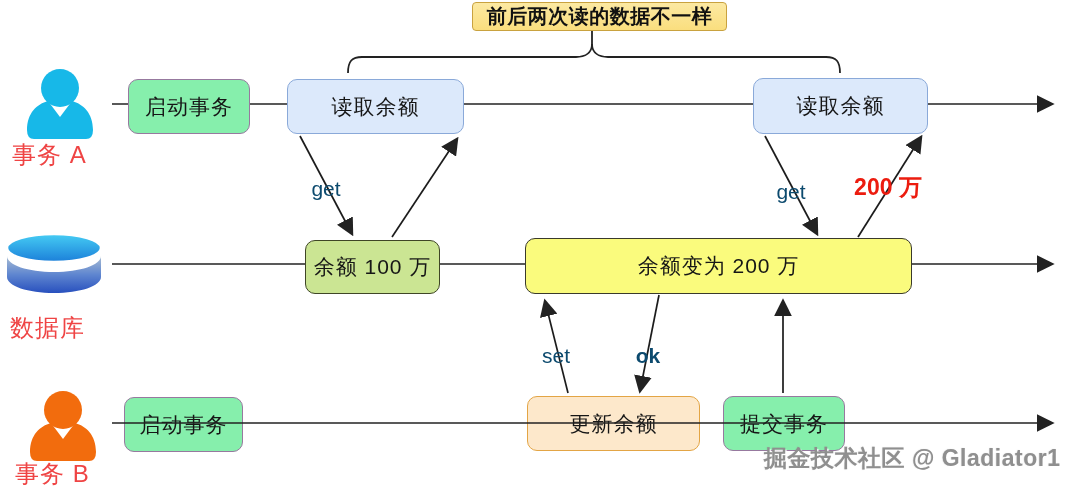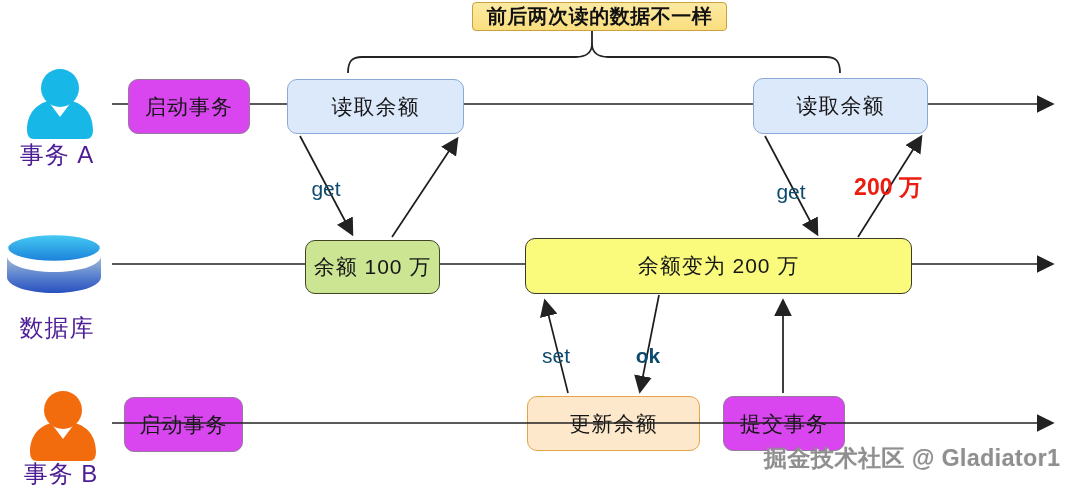--- a/index.html
+++ b/index.html
@@ -14,37 +14,37 @@
   .banner{position:absolute;left:472px;top:2px;width:253px;height:27px;
     background:linear-gradient(180deg,#fce9a2 0%,#fade7e 100%);
     border:1px solid #c9a23f;border-radius:4px;
     display:flex;align-items:center;justify-content:center;
     font-size:20px;font-weight:bold;color:#111;z-index:2;letter-spacing:.5px;}
 
   
   .box{position:absolute;display:flex;align-items:center;justify-content:center;
     font-size:21px;font-weight:500;color:#161616;border-radius:10px;
     border:1.7px solid #333;z-index:2;letter-spacing:1px;}
-  .box.purple {background:#d946ef;border-color:#97799f;}
+  .box.purple {background:#86efac;border-color:#97799f;}
   .box.blue   {background:#dce9fb;border-color:#8aa9d9;}
   .box.green  {background:#cbe593;border-color:#3f4626;}
   .box.yellow {background:#fafb7d;border-color:#3a3a2c;}
   .box.orange {background:#fde8cb;border-color:#e3a545;}
 
   #box-a-start  {left:128px;top:79px;width:120px;height:53px;}
   #box-a-read1  {left:287px;top:79px;width:175px;height:53px;}
   #box-a-read2  {left:753px;top:78px;width:173px;height:54px;}
   #box-db-before{left:305px;top:240px;width:133px;height:52px;}
   #box-db-after {left:525px;top:238px;width:385px;height:54px;}
   #box-b-start  {left:124px;top:397px;width:117px;height:53px;}
   #box-b-update {left:527px;top:396px;width:171px;height:53px;}
   #box-b-commit {left:723px;top:396px;width:120px;height:53px;}
 
   
-  .actor-label{position:absolute;font-size:24px;color:#4c1d95;text-align:center;z-index:2;letter-spacing:1px;}
+  .actor-label{position:absolute;font-size:24px;color:#ef4444;z-index:2;letter-spacing:1px;}
   #label-a {left:12px;top:139px;width:90px;}
   #label-db{left:10px;top:312px;width:94px;}
   #label-b {left:15px;top:458px;width:92px;}
 
   .icon{position:absolute;z-index:2;}
   #icon-a {left:20px;top:62px;}
   #icon-db{left:4px;top:232px;}
   #icon-b {left:23px;top:384px;}
 
   

